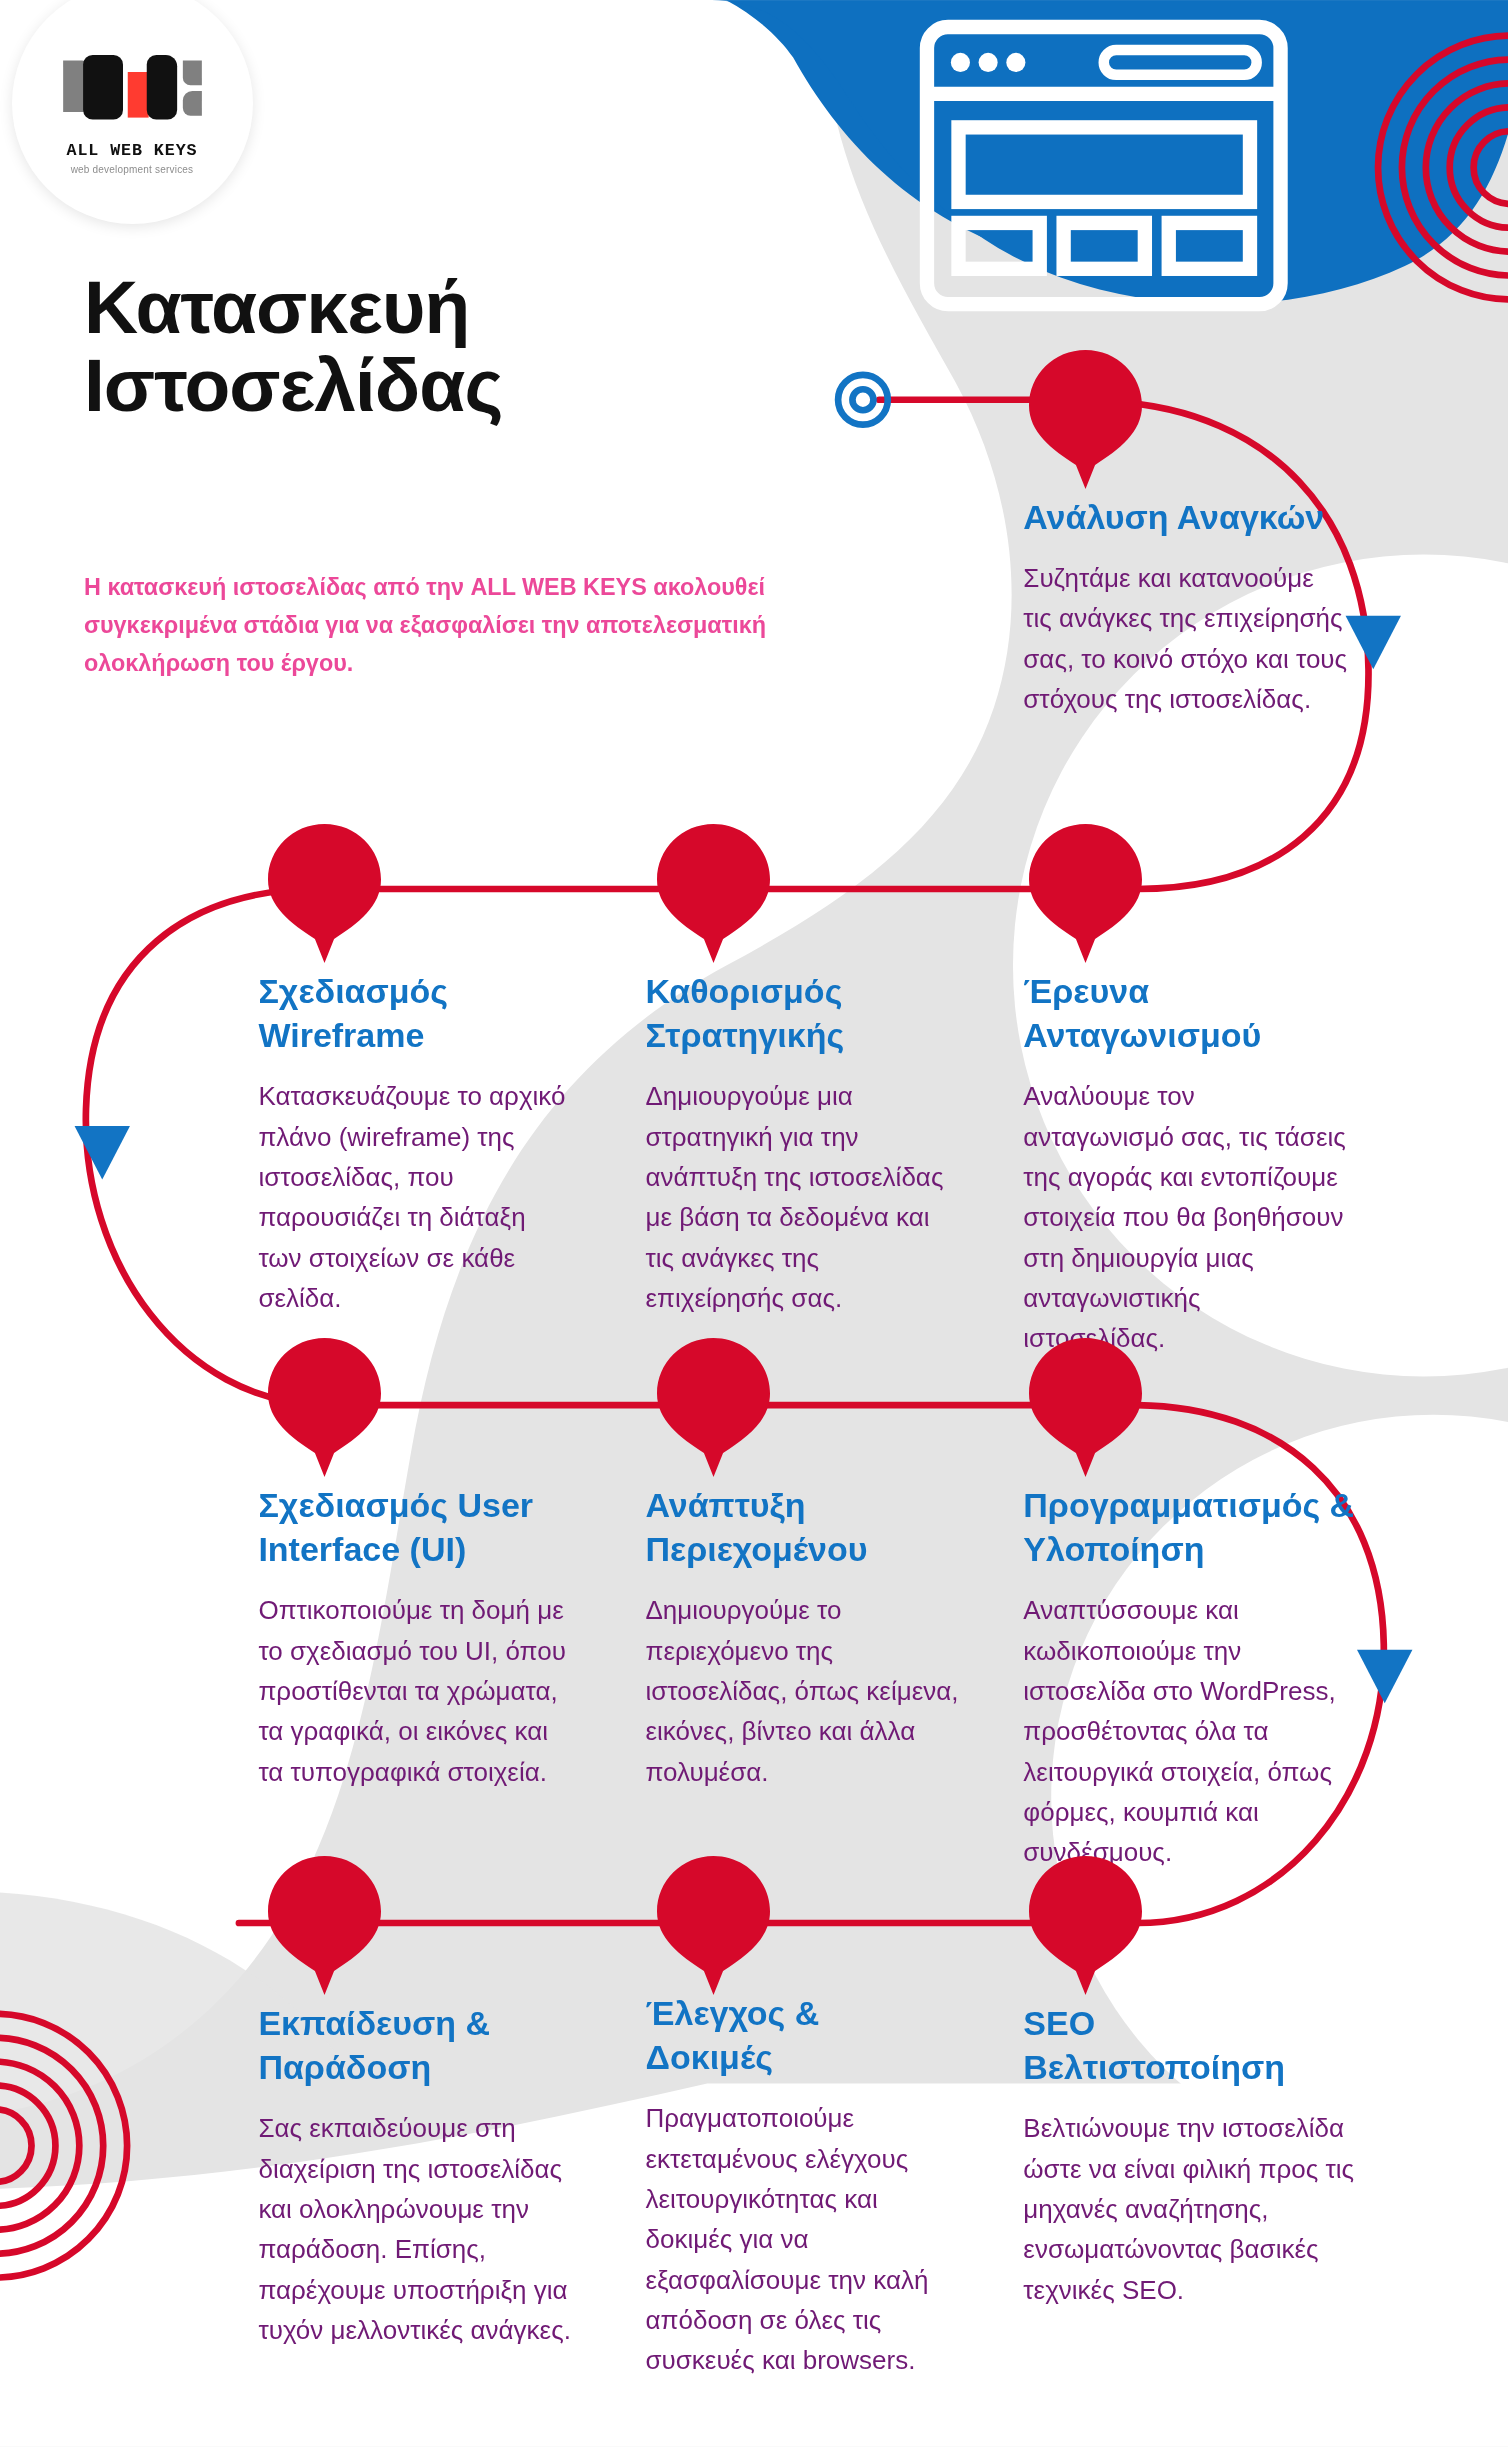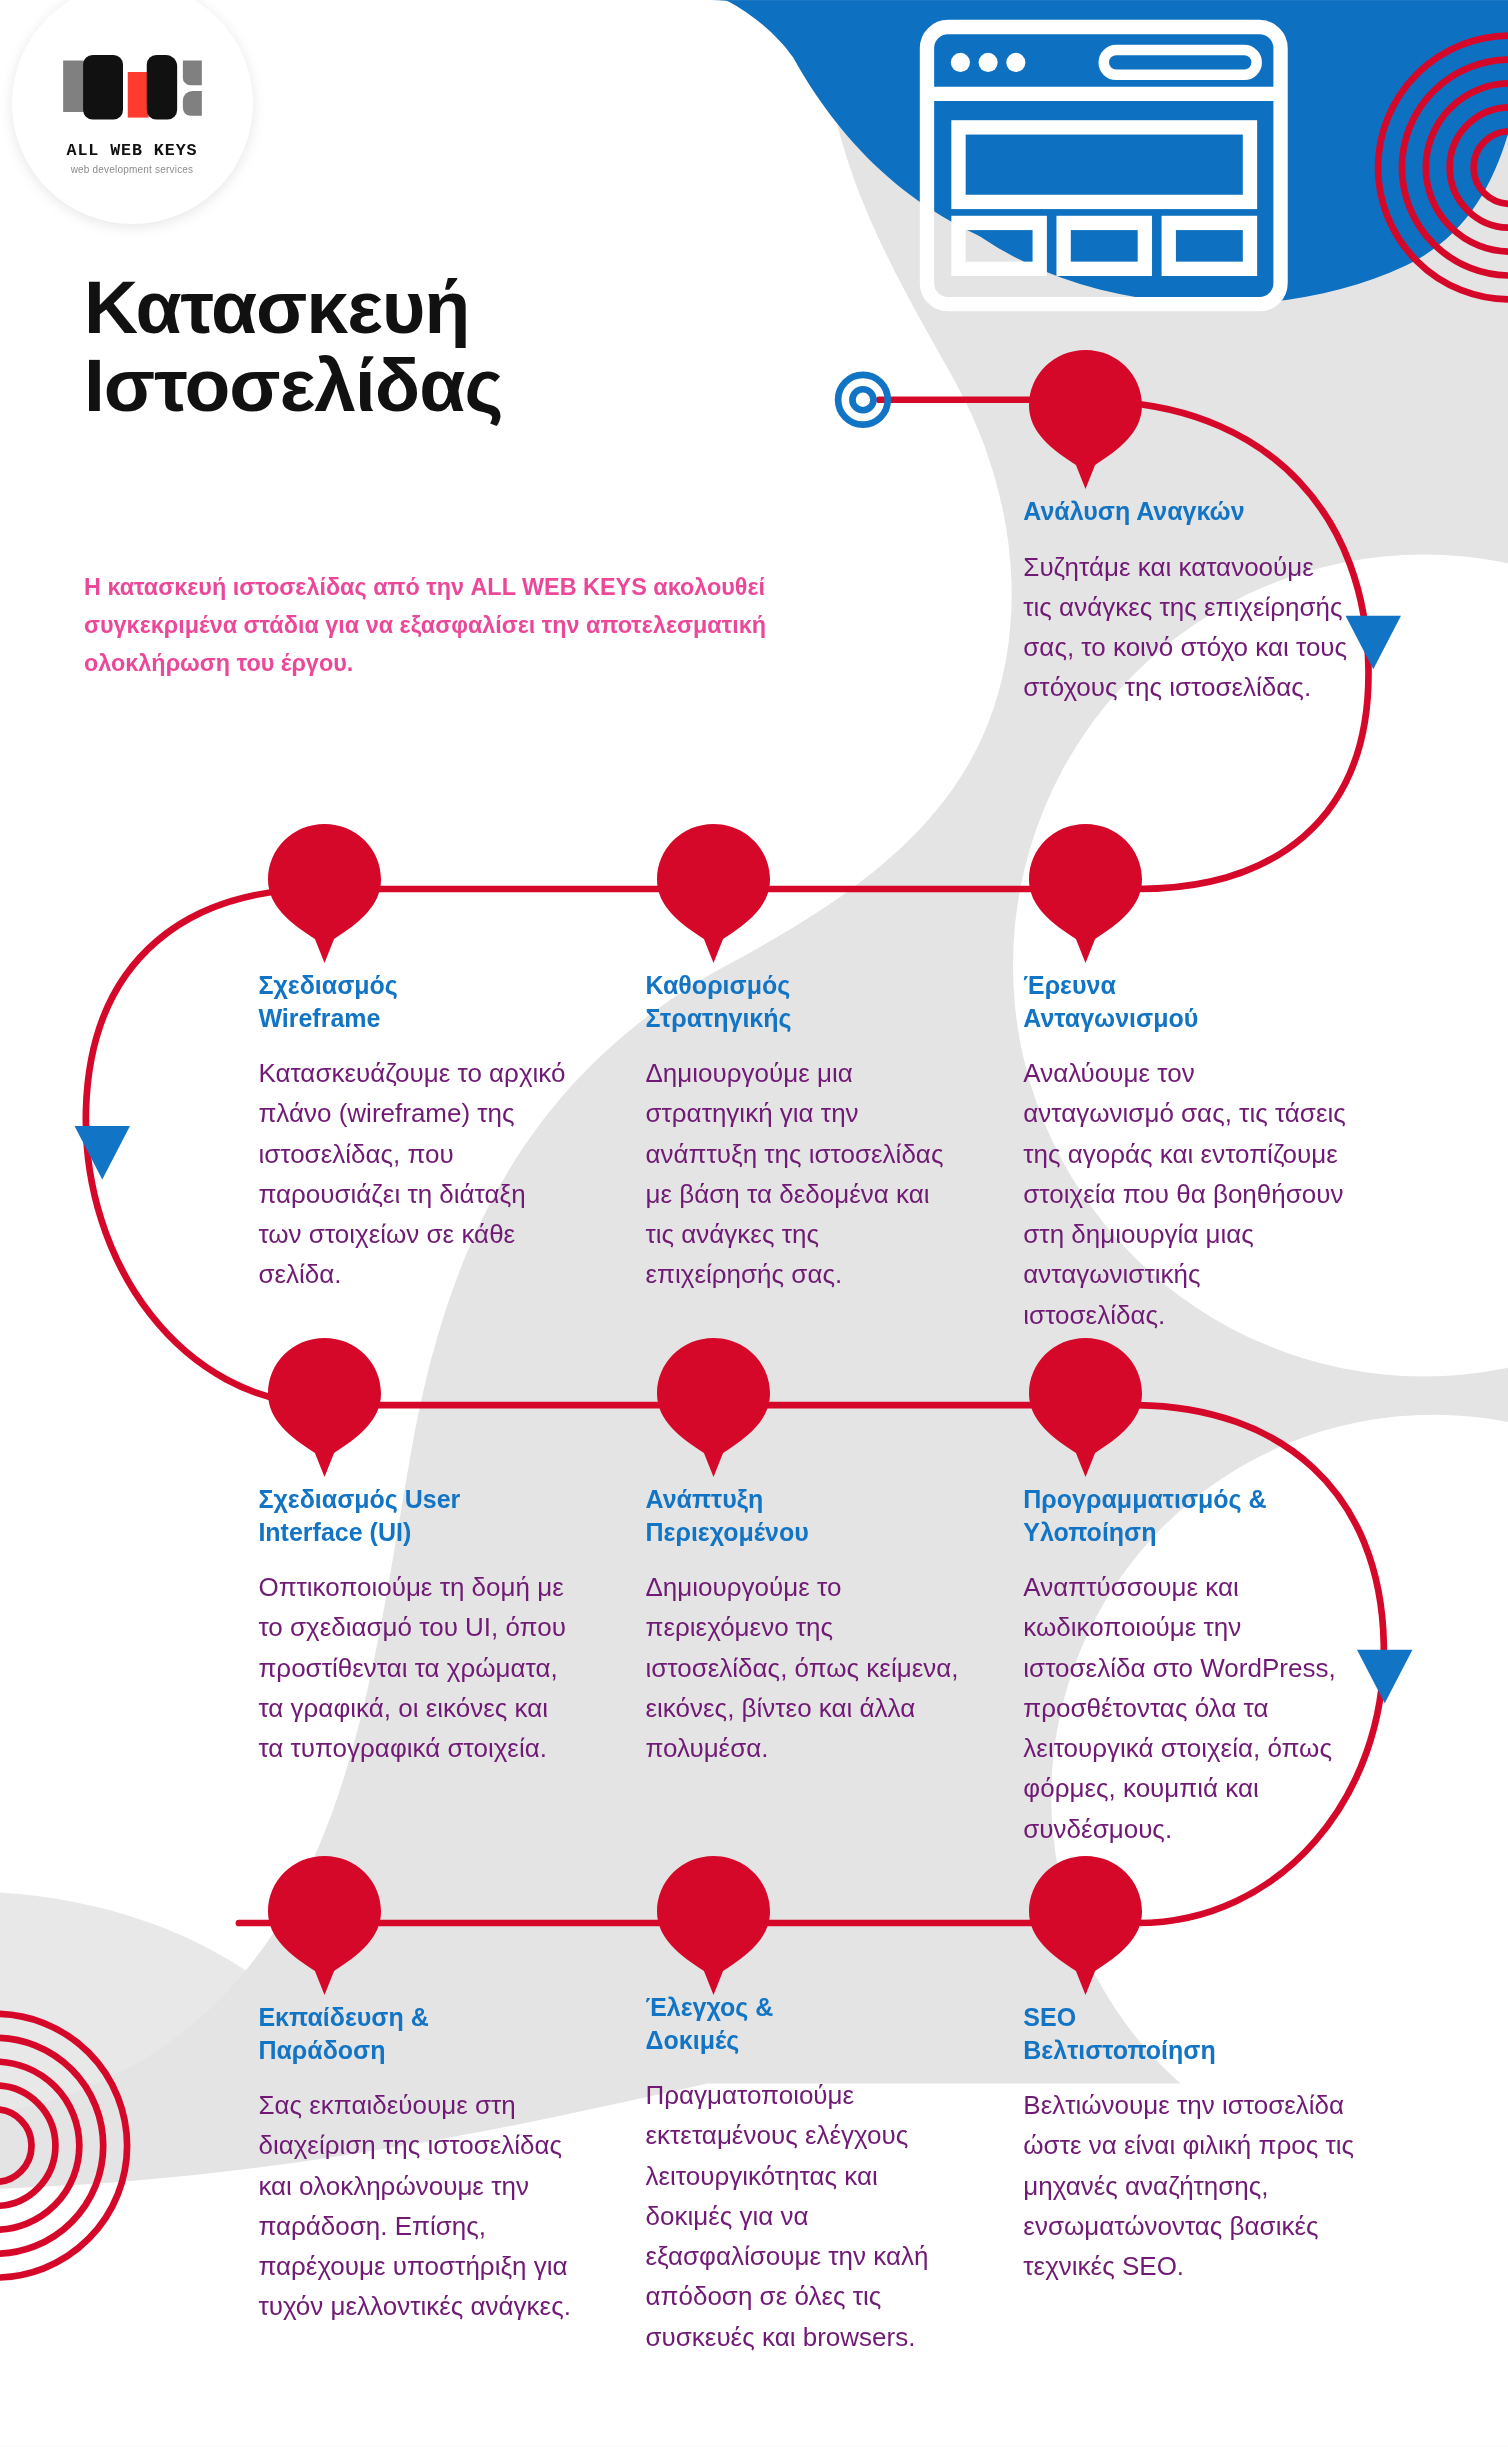--- a/index.html
+++ b/index.html
@@ -110,21 +110,21 @@
     display: flex;
     align-items: center;
     justify-content: center;
     font-size: 45px;
     font-weight: bold;
     color: #ffffff;
     letter-spacing: 0.5px;
     font-family: "Liberation Sans", sans-serif;
   }
   .step-title {
-    font-size: 25px;
+    font-size: 34px;
     line-height: 1.3;
     font-weight: bold;
     color: #1274c4;
     white-space: pre-line;
   }
   .step-body {
     margin-top: 19px;
     font-size: 26px;
     line-height: 1.55;
     color: #701a75;

